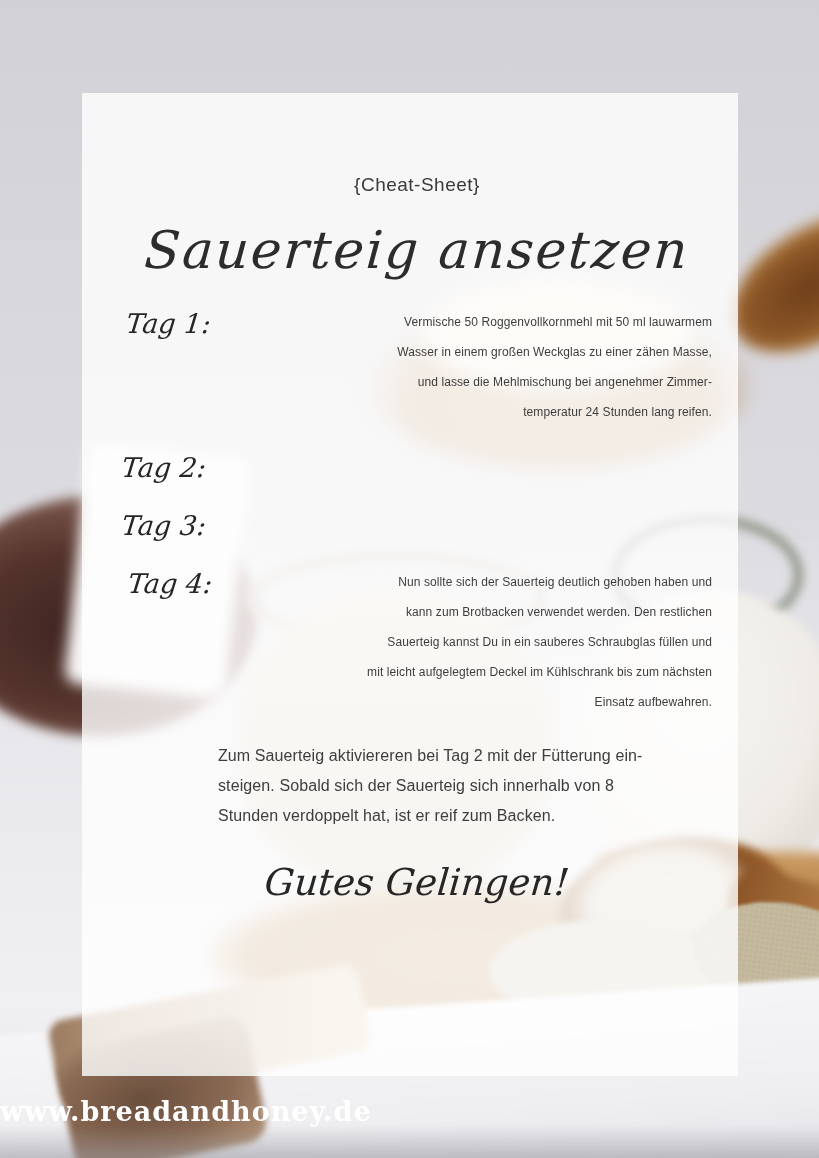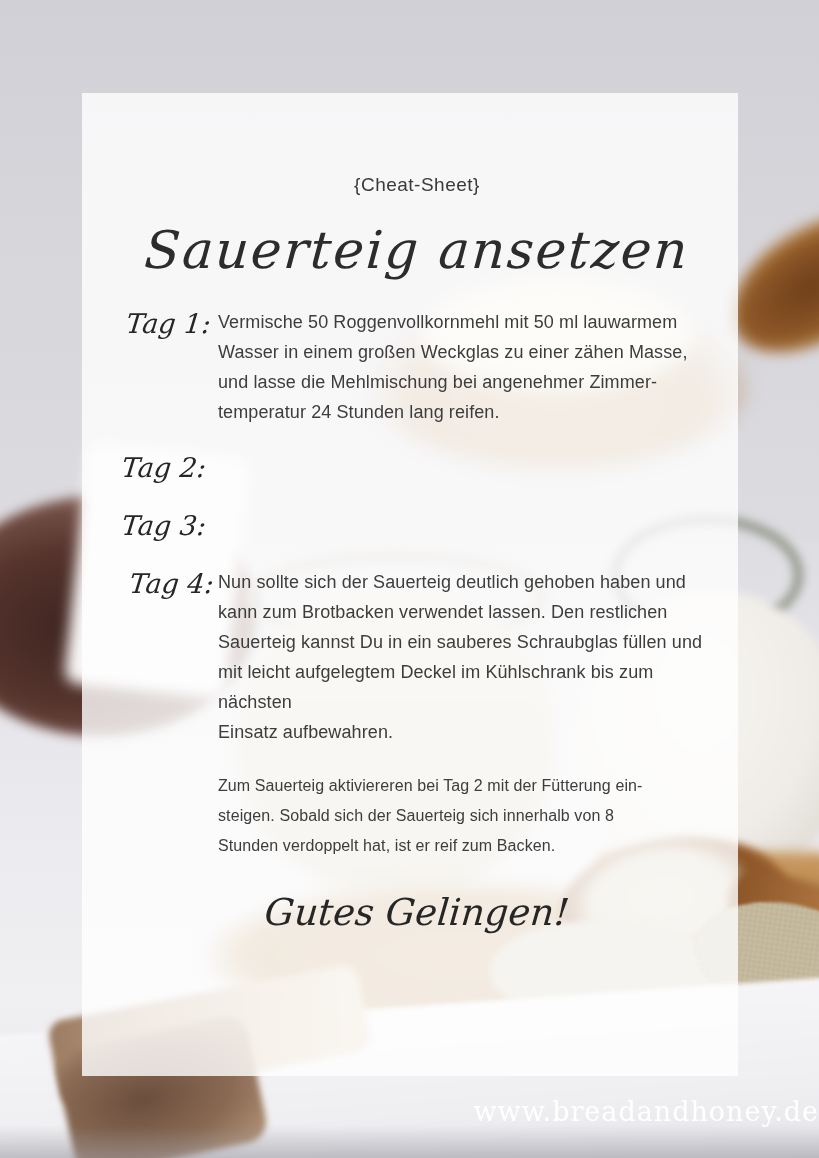--- a/index.html
+++ b/index.html
@@ -86,32 +86,32 @@
 
   .kicker { text-align:center; font-size:19px; line-height:24px; letter-spacing:0.5px;
             color:#3a3a3a; margin-bottom:10px; }
   .title { text-align:center; font-family:"DejaVu Serif",serif; font-style:italic; font-weight:400;
            font-size:52px; line-height:86px; color:#2c2c2c; letter-spacing:2px;
            transform:skewX(-4deg); margin-bottom:14px; }
 
   .step { display:flex; margin-bottom:24px; }
   .step-label { flex:0 0 96px; font-family:"DejaVu Serif",serif; font-style:italic;
                 font-size:27px; line-height:34px; color:#262626; transform:skewX(-6deg); }
-  .step-text { flex:1; font-size:18px; line-height:30px; color:#3d3d3d; letter-spacing:0.1px;
-               white-space:pre-line; }
+  .step-text { flex:1; font-size:12px; line-height:30px; color:#3d3d3d; letter-spacing:0.1px;
+               white-space:pre-line;text-align:right; }
 
   .note { margin-left:96px; margin-top:8px; font-size:16px; line-height:30px; color:#3d3d3d;
           letter-spacing:0.1px; white-space:pre-line; }
 
   .closing { text-align:center; font-family:"DejaVu Serif",serif; font-style:italic;
              font-size:37px; line-height:56px; color:#262626; transform:skewX(-5deg); margin-top:24px; }
 
   
-  .website { position:absolute; left:0; right:0; top:1096px; z-index:3; text-align:right;
-             font-family:"DejaVu Serif",serif; font-weight:400; font-size:27px;
+  .website { position:absolute; left:0; right:0; top:1096px; z-index:3; text-align:left;
+             font-family:"DejaVu Serif",serif; font-weight:700; font-size:27px;
              letter-spacing:1px; color:#ffffff; }
 </style>
 </head>
 <body>
 
 <div class="canvas">
 
   <div class="photo">
     <div class="wall"></div>
     <div class="table"></div>
@@ -154,21 +154,21 @@
         <div class="step-label">Tag 2:</div>
       </div>
 
       <div class="step">
         <div class="step-label">Tag 3:</div>
       </div>
 
       <div class="step">
         <div class="step-label">Tag 4:</div>
         <div class="step-text">Nun sollte sich der Sauerteig deutlich gehoben haben und
-kann zum Brotbacken verwendet lassen. Den restlichen
+kann zum Brotbacken verwendet werden. Den restlichen
 Sauerteig kannst Du in ein sauberes Schraubglas füllen und
 mit leicht aufgelegtem Deckel im Kühlschrank bis zum nächsten
 Einsatz aufbewahren.</div>
       </div>
 
       <div class="note">Zum Sauerteig aktiviereren bei Tag 2 mit der Fütterung ein-
 steigen. Sobald sich der Sauerteig sich innerhalb von 8
 Stunden verdoppelt hat, ist er reif zum Backen.</div>
 
       <div class="closing">Gutes Gelingen!</div>

